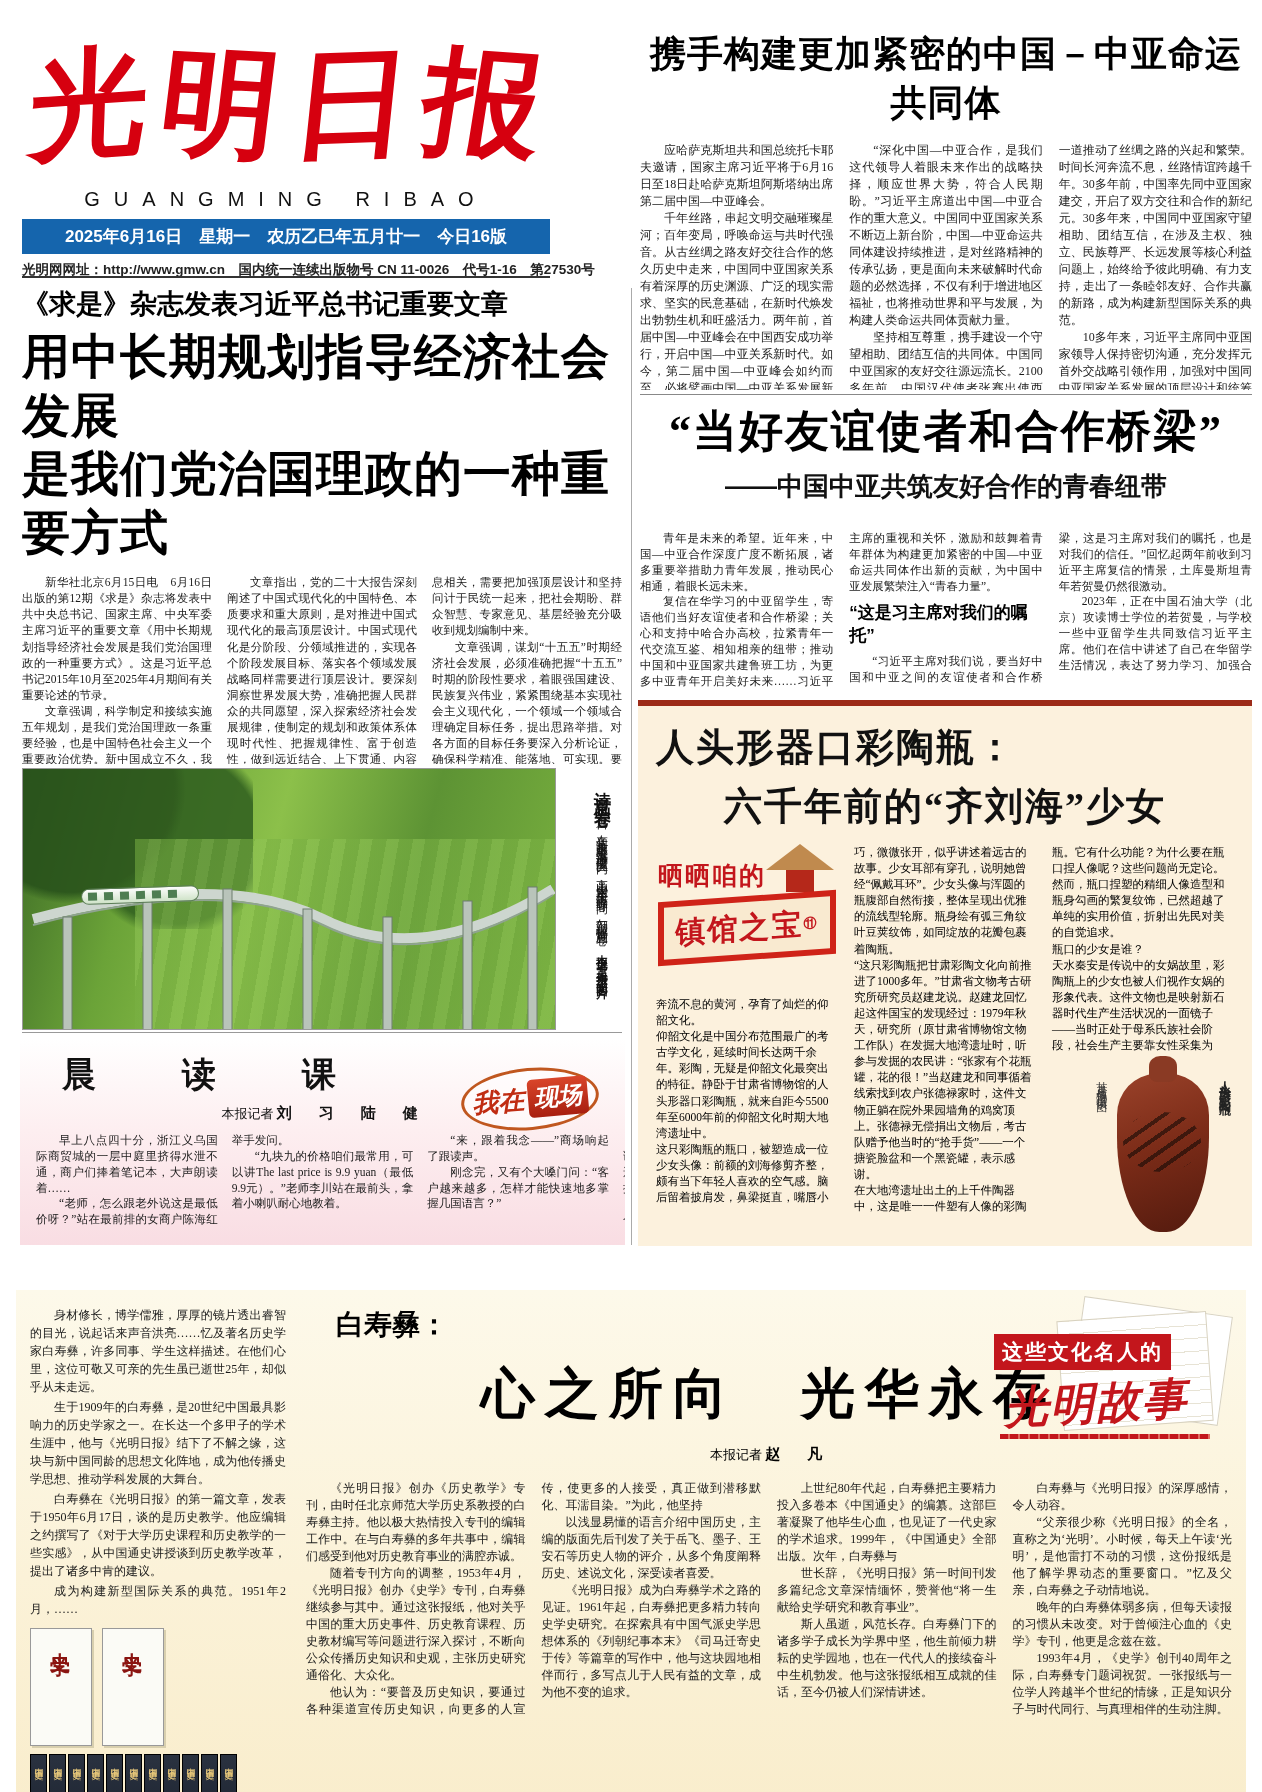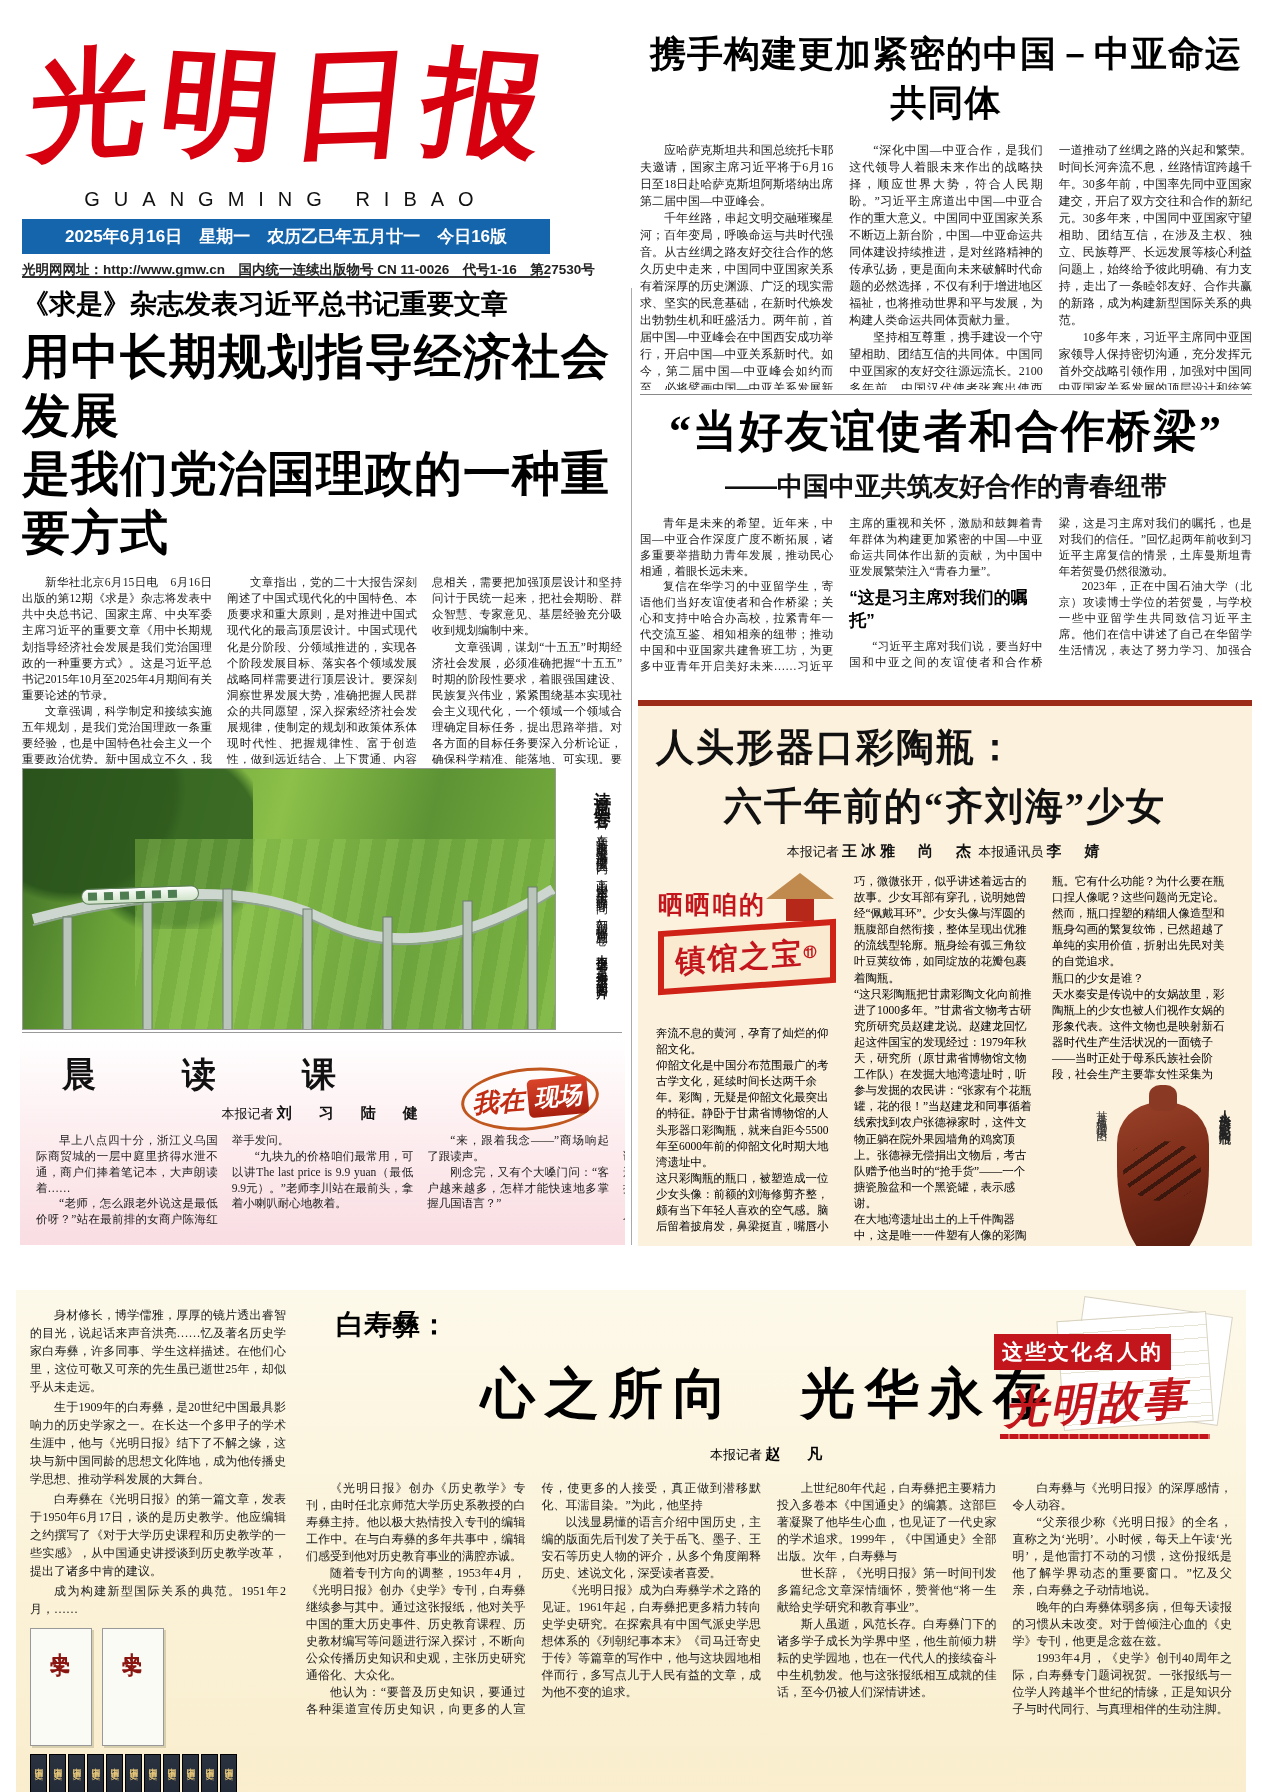--- a/index.html
+++ b/index.html
@@ -60,21 +60,21 @@
   .onsite { position:absolute; right:26px; top:30px; width:138px; height:62px; border:3px solid #c0571f; border-radius:50%;
             display:flex; align-items:center; justify-content:center; gap:4px; transform:rotate(-5deg); background:rgba(255,255,255,.55); }
   .onsite .w1 { color:#c02c12; font-weight:900; font-size:26px; font-style:italic; font-family:"Liberation Sans",sans-serif; }
   .onsite .w2 { color:#fff; background:linear-gradient(#d9452a,#a81f10); font-weight:900; font-size:24px; font-style:italic;
             padding:3px 6px; border-radius:5px; font-family:"Liberation Sans",sans-serif; }
 
   
   .youyi { position:absolute; left:640px; top:402px; width:612px; height:288px; overflow:hidden; }
   .youyi h1 { text-align:center; font-size:44px; font-weight:bold; color:#000; letter-spacing:2px; }
   .youyi .subhead { text-align:center; font-family:"Liberation Sans",sans-serif; font-weight:bold; font-size:26px; margin-top:8px; color:#111; }
-  .youyi .body-cols { margin-top:12px; column-count:3; column-gap:16px; font-size:11.5px; line-height:1.38; height:170px; }
+  .youyi .body-cols { margin-top:27px; column-count:3; column-gap:16px; font-size:11.5px; line-height:1.38; height:170px; }
   .youyi .inner-sub { font-family:"Liberation Sans",sans-serif; font-weight:bold; font-size:17px; margin:8px 0 6px; text-indent:0; line-height:1.35; }
 
   
   .taoping { position:absolute; left:638px; top:700px; width:614px; height:546px; background:#fcf1dd; border-top:6px solid #9c2b18; padding:16px 18px 10px; overflow:hidden; }
   .taoping h1 { font-size:38px; font-weight:bold; color:#111; letter-spacing:2px; }
   .taoping h1.l2 { text-align:center; margin-top:8px; }
   .taoping .byline { text-align:center; margin-top:10px; font-size:13px; color:#111; }
   .taoping .byline b { font-size:15px; letter-spacing:4px; }
   .taoping .tp-body { position:relative; margin-top:12px; column-count:3; column-gap:16px; font-size:11.5px; line-height:1.4; height:388px; }
   .zhenguan { break-inside:avoid; width:182px; height:142px; margin:0 0 10px 2px; position:relative; }
@@ -234,26 +234,20 @@
       <div>
           <p>“习近平主席对我们说，要当好中国和中亚之间的友谊使者和合作桥梁，这是习主席对我们的嘱托，也是对我们的信任。”回忆起两年前收到习近平主席复信的情景，土库曼斯坦青年若贺曼仍然很激动。</p>
           <p>2023年，正在中国石油大学（北京）攻读博士学位的若贺曼，与学校一些中亚留学生共同致信习近平主席。他们在信中讲述了自己在华留学生活情况，表达了努力学习、加强合作、为构建中国—中亚命运共同体贡献力量的决心。</p>
         </div>
     </div>
   </div>
 
   <div class="taoping">
     <h1>人头形器口彩陶瓶：</h1>
     <h1 class="l2">六千年前的“齐刘海”少女</h1>
-    <div class="byline">
-      <span>本报记者</span>
-      <b>王冰雅　尚　杰</b>
-      <span>本报通讯员</span>
-      <b>李　婧</b>
-    </div>
     <div class="tp-body">
       <div class="zhenguan">
         <div class="roof"></div>
         <div class="roof2"></div>
         <div class="shai">晒晒咱的</div>
         <div class="ribbon">
           <div class="inner">
             <span>镇馆之宝</span>
               <sup>⑪</sup>
           </div>

